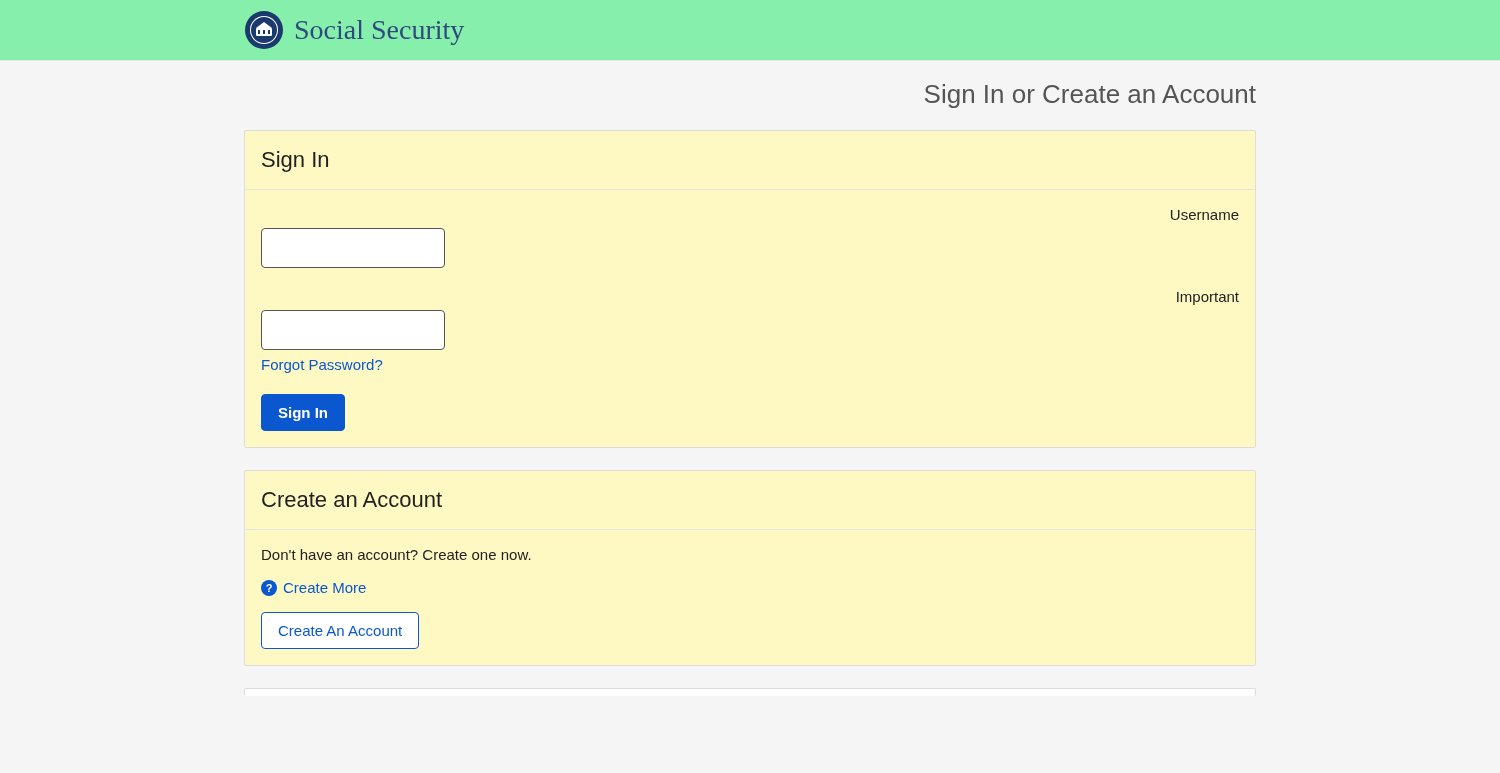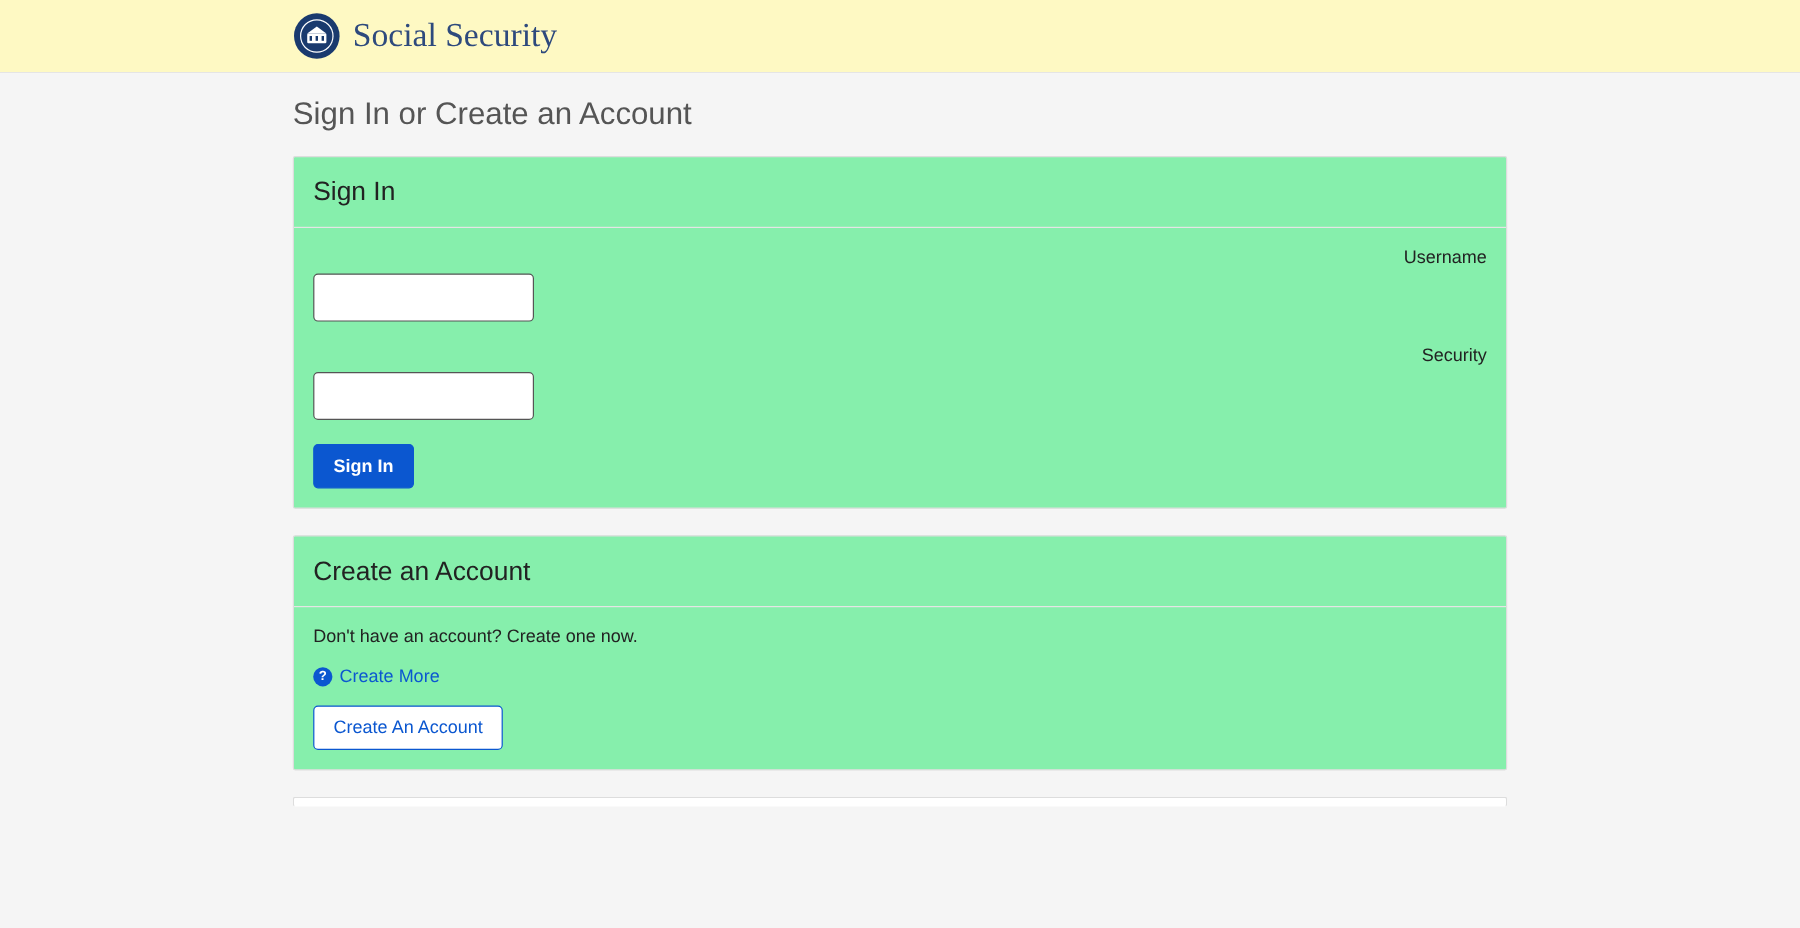--- a/index.html
+++ b/index.html
@@ -5,21 +5,21 @@
     * {
       margin: 0;
       padding: 0;
       box-sizing: border-box;
     }
     body {
       font-family: -apple-system, BlinkMacSystemFont, "Segoe UI", Helvetica, Arial, sans-serif;
       background: #fff;
     }
     .header {
-      background: #fef9c3;
+      background: #86efac;
       padding: 10px 0;
       border-bottom: 1px solid #e5e5e5;
       text-align: center;
     }
     .header-inner {
       max-width: 1020px;
       margin: 0 auto;
       padding: 0 4px;
       display: flex;
       align-items: center;
@@ -45,23 +45,24 @@
     .container {
       max-width: 1020px;
       margin: 0 auto;
       padding: 0 4px;
     }
     .page-title {
       font-size: 26px;
       color: #555;
       font-weight: 400;
       margin-bottom: 20px;
+      text-align: right;
     }
     .panel {
-      background: #86efac;
+      background: #fef9c3;
       border: 1px solid #ddd;
       border-radius: 2px;
       margin-bottom: 22px;
     }
     .panel-heading {
       padding: 16px;
       border-bottom: 1px solid #e5e5e5;
     }
     .panel-heading h2 {
       font-size: 22px;
@@ -197,22 +198,25 @@
     <div class="panel">
       <div class="panel-heading">
         <h2>Sign In</h2>
       </div>
       <div class="panel-body">
         <div class="form-group">
           <label class="form-label">Username</label>
           <input type="text" class="text-input" style="">
         </div>
         <div class="form-group">
-          <label class="form-label">Security</label>
+          <label class="form-label">Important</label>
           <input type="password" class="text-input" style="">
+          <div>
+            <a class="help-link">Forgot Password?</a>
+          </div>
         </div>
         <button class="btn-primary">Sign In</button>
       </div>
     </div>
 
     <div class="panel">
       <div class="panel-heading">
         <h2>Create an Account</h2>
       </div>
       <div class="panel-body">

